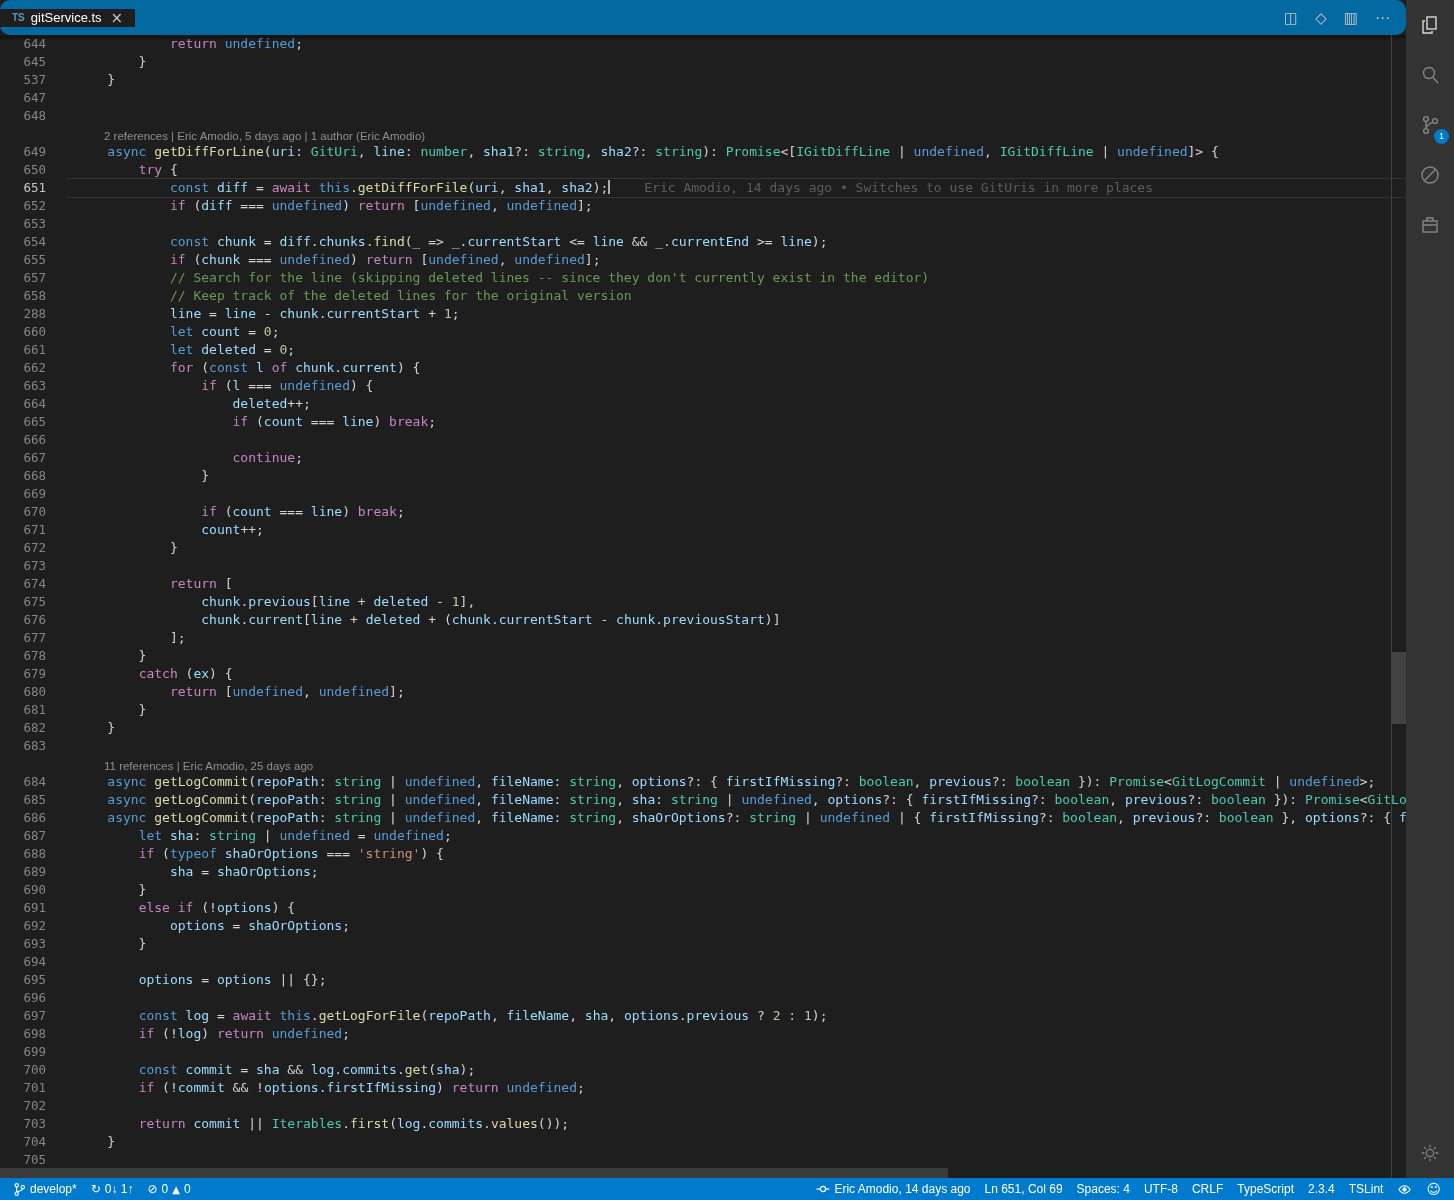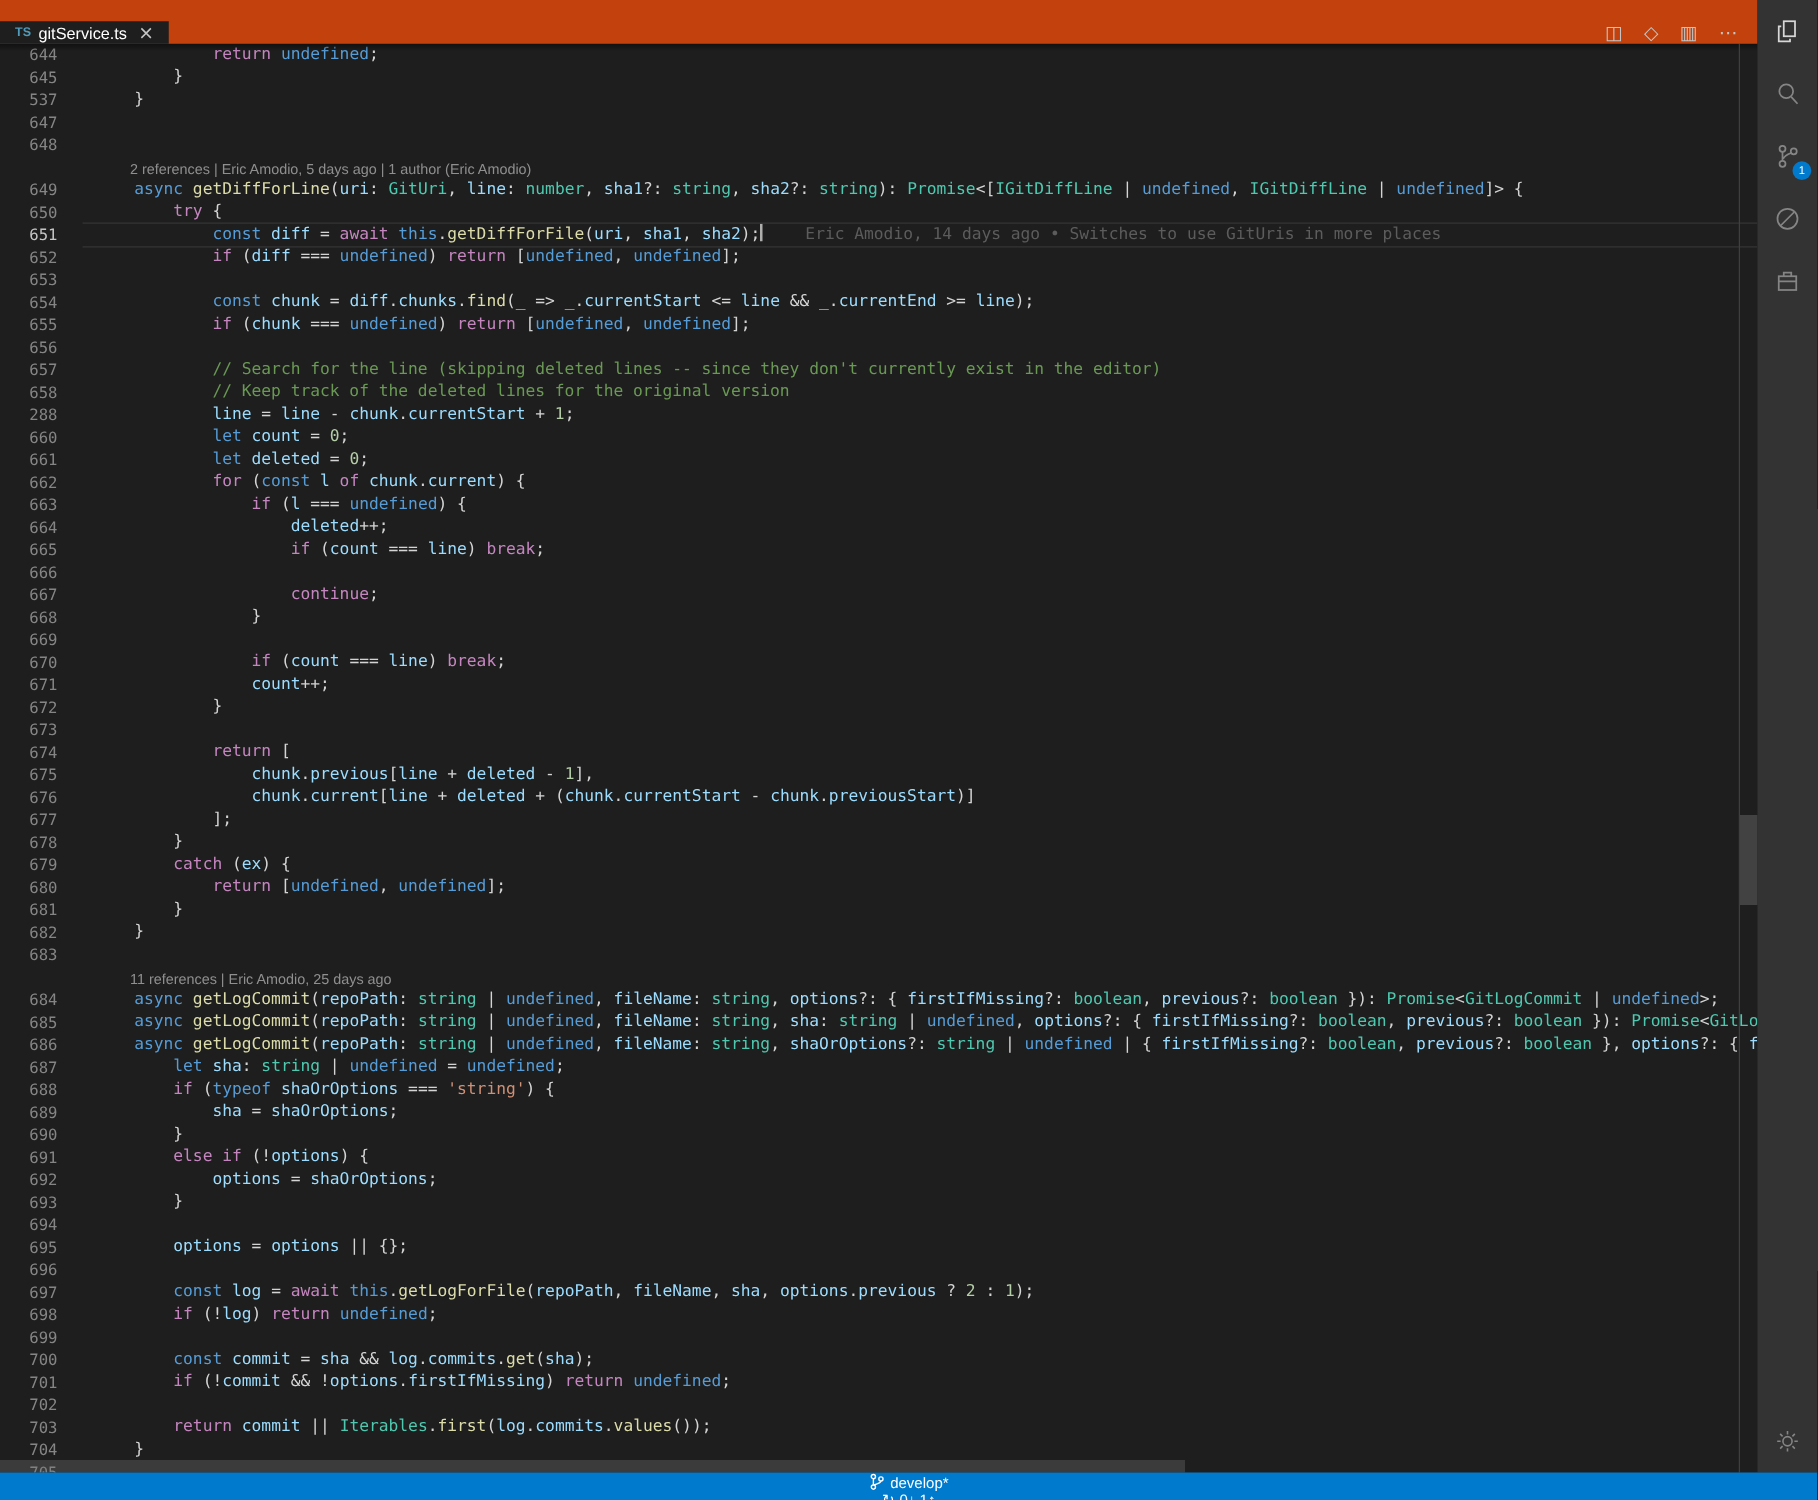--- a/index.html
+++ b/index.html
@@ -1,20 +1,20 @@
 <!DOCTYPE html>
 <html><head>
 <meta charset="utf-8">
 <style>
   html,body{margin:0;padding:0;background:#1e1e1e;}
   body{width:1454px;height:1200px;overflow:hidden;font-family:"Liberation Sans",sans-serif;}
   .workbench{position:relative;width:1454px;height:1200px;background:#1e1e1e;}
 
   
-  .tabbar{position:absolute;top:0;left:0;right:48px;height:35px;background:#c2410c;display:flex;align-items:flex-end;z-index:6;}
+  .tabbar{position:absolute;top:0;left:0;right:48px;height:35px;background:#0369a1;display:flex;align-items:center;z-index:6;border-radius:10px;}
   .tab{display:flex;align-items:center;background:#1e1e1e;padding:0 12px;color:#fff;font-size:13px;cursor:pointer;}
   .ts-icon{color:#519aba;font-weight:bold;font-size:10px;margin-right:6px;}
   .tab-label{color:#ffffff;}
   .tab-close{color:#c5c5c5;font-size:15px;margin-left:9px;}
   .tab-actions{margin-left:auto;display:flex;align-items:center;gap:17px;padding-right:16px;color:#c5c5c5;font-size:15px;}
   .uicon{font-family:"DejaVu Sans",sans-serif;cursor:pointer;}
 
   
   .editor{position:absolute;top:35px;left:0;right:48px;bottom:22px;overflow:hidden;
           font-family:"DejaVu Sans Mono","Liberation Mono",monospace;font-size:13px;line-height:18px;color:#d4d4d4;}
@@ -43,21 +43,21 @@
   .activitybar{position:absolute;top:0;right:0;width:48px;bottom:22px;background:#333333;display:flex;flex-direction:column;align-items:center;z-index:7;}
   .ab-item{position:relative;width:48px;height:50px;display:flex;align-items:center;justify-content:center;color:#858585;cursor:pointer;}
   .ab-item.first{color:#d7d7d7;}
   .ab-item svg{stroke:currentColor;fill:none;stroke-width:1.4;}
   .badge{position:absolute;right:5px;bottom:6px;min-width:15px;height:15px;border-radius:9px;background:#007acc;color:#fff;
     font-size:9px;line-height:15px;text-align:center;font-family:"Liberation Sans",sans-serif;}
   .ab-spacer{flex:1;}
 
   
   .statusbar{position:absolute;left:0;right:0;bottom:0;height:22px;background:#007acc;color:#ffffff;display:flex;align-items:center;
-    font-size:12px;box-sizing:border-box;padding:0 24px;z-index:8;flex-direction:column;}
+    font-size:12px;box-sizing:border-box;padding:0 6px;z-index:8;}
   .sb-item{display:flex;align-items:center;gap:4px;padding:0 7px;height:22px;cursor:pointer;white-space:nowrap;}
   .sb-item svg{stroke:#ffffff;fill:none;stroke-width:1.2;}
   .sb-right{margin-left:auto;display:flex;align-items:flex-start;}
 </style>
 </head>
 <body>
 
 <div class="workbench">
 
   <div class="tabbar">
@@ -120,24 +120,20 @@
           <span class="gutter">653</span>
           <span class="code"></span>
         </div>
         <div class="line">
           <span class="gutter">654</span>
           <span class="code"><span class="tk-p">            </span><span class="tk-k">const</span><span class="tk-p"> </span><span class="tk-v">chunk</span><span class="tk-p"> = </span><span class="tk-v">diff</span><span class="tk-p">.</span><span class="tk-v">chunks</span><span class="tk-p">.</span><span class="tk-f">find</span><span class="tk-p">(</span><span class="tk-v">_</span><span class="tk-p"> =&gt; </span><span class="tk-v">_</span><span class="tk-p">.</span><span class="tk-v">currentStart</span><span class="tk-p"> &lt;= </span><span class="tk-v">line</span><span class="tk-p"> &amp;&amp; </span><span class="tk-v">_</span><span class="tk-p">.</span><span class="tk-v">currentEnd</span><span class="tk-p"> &gt;= </span><span class="tk-v">line</span><span class="tk-p">);</span></span>
         </div>
         <div class="line">
           <span class="gutter">655</span>
           <span class="code"><span class="tk-p">            </span><span class="tk-c">if</span><span class="tk-p"> (</span><span class="tk-v">chunk</span><span class="tk-p"> === </span><span class="tk-k">undefined</span><span class="tk-p">) </span><span class="tk-c">return</span><span class="tk-p"> [</span><span class="tk-k">undefined</span><span class="tk-p">, </span><span class="tk-k">undefined</span><span class="tk-p">];</span></span>
-        </div>
-        <div class="line">
-          <span class="gutter">656</span>
-          <span class="code"></span>
         </div>
         <div class="line">
           <span class="gutter">657</span>
           <span class="code"><span class="tk-p">            </span><span class="tk-m">// Search for the line (skipping deleted lines -- since they don't currently exist in the editor)</span></span>
         </div>
         <div class="line">
           <span class="gutter">658</span>
           <span class="code"><span class="tk-p">            </span><span class="tk-m">// Keep track of the deleted lines for the original version</span></span>
         </div>
         <div class="line">

